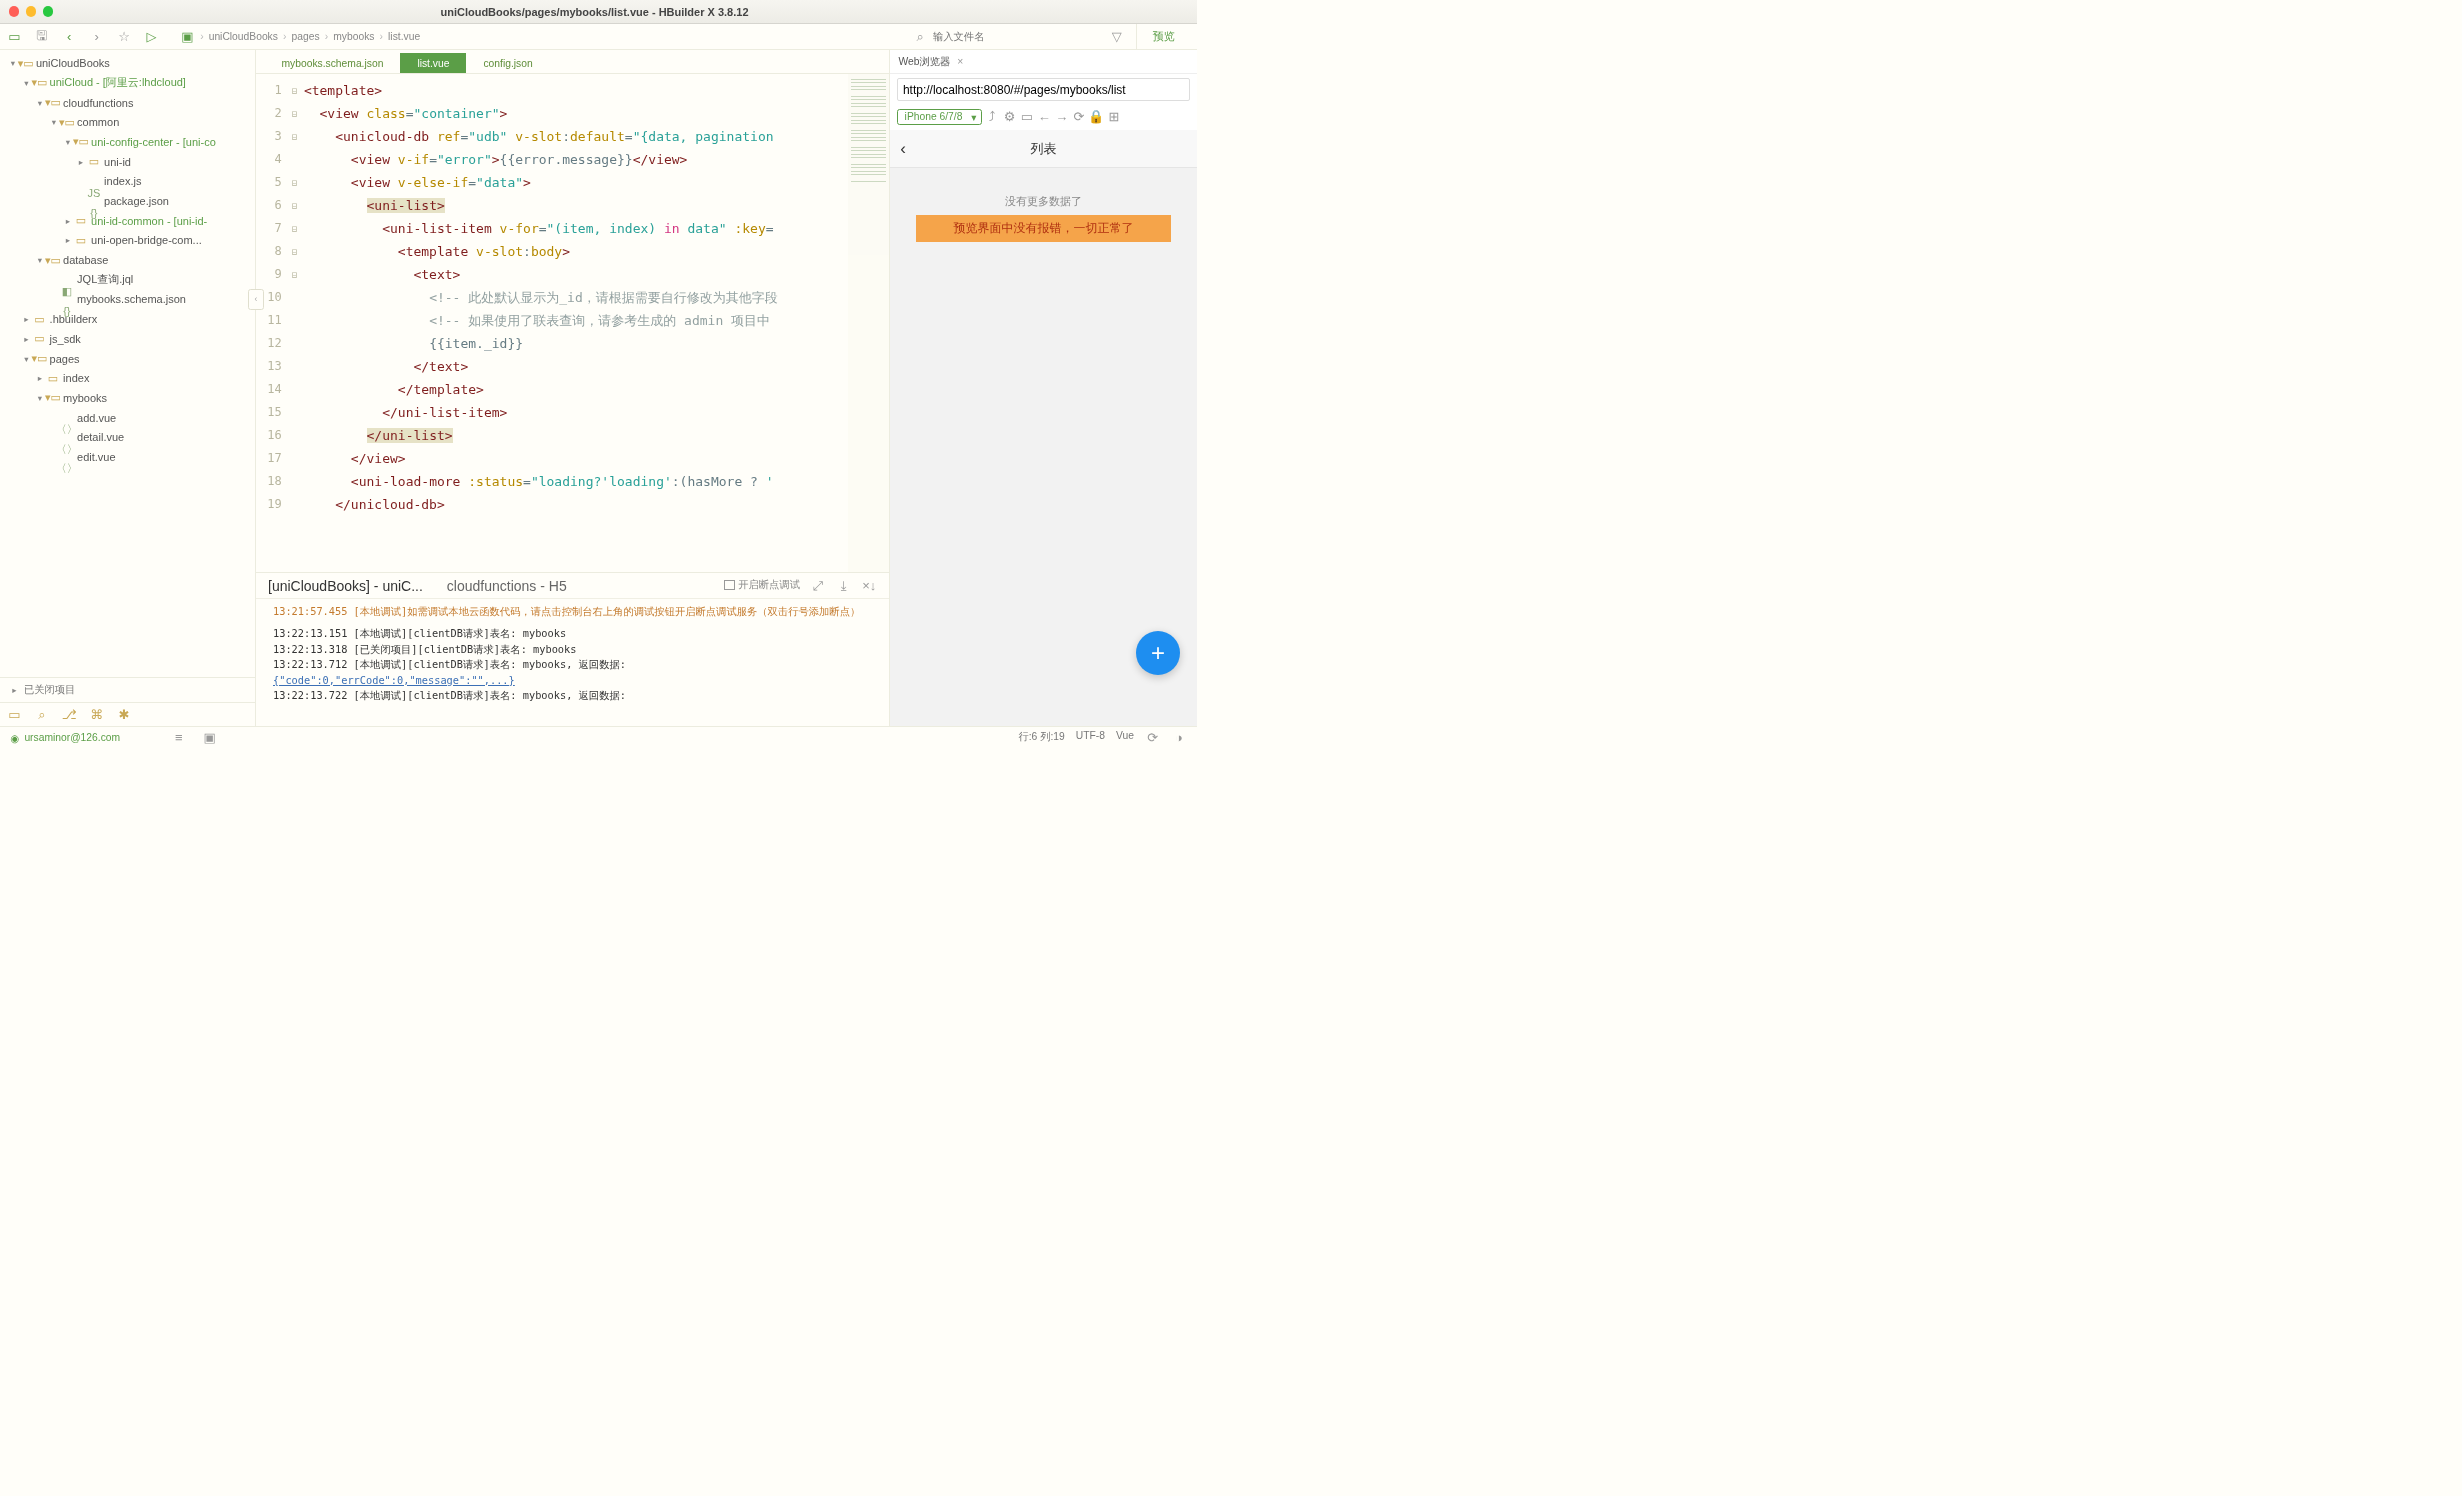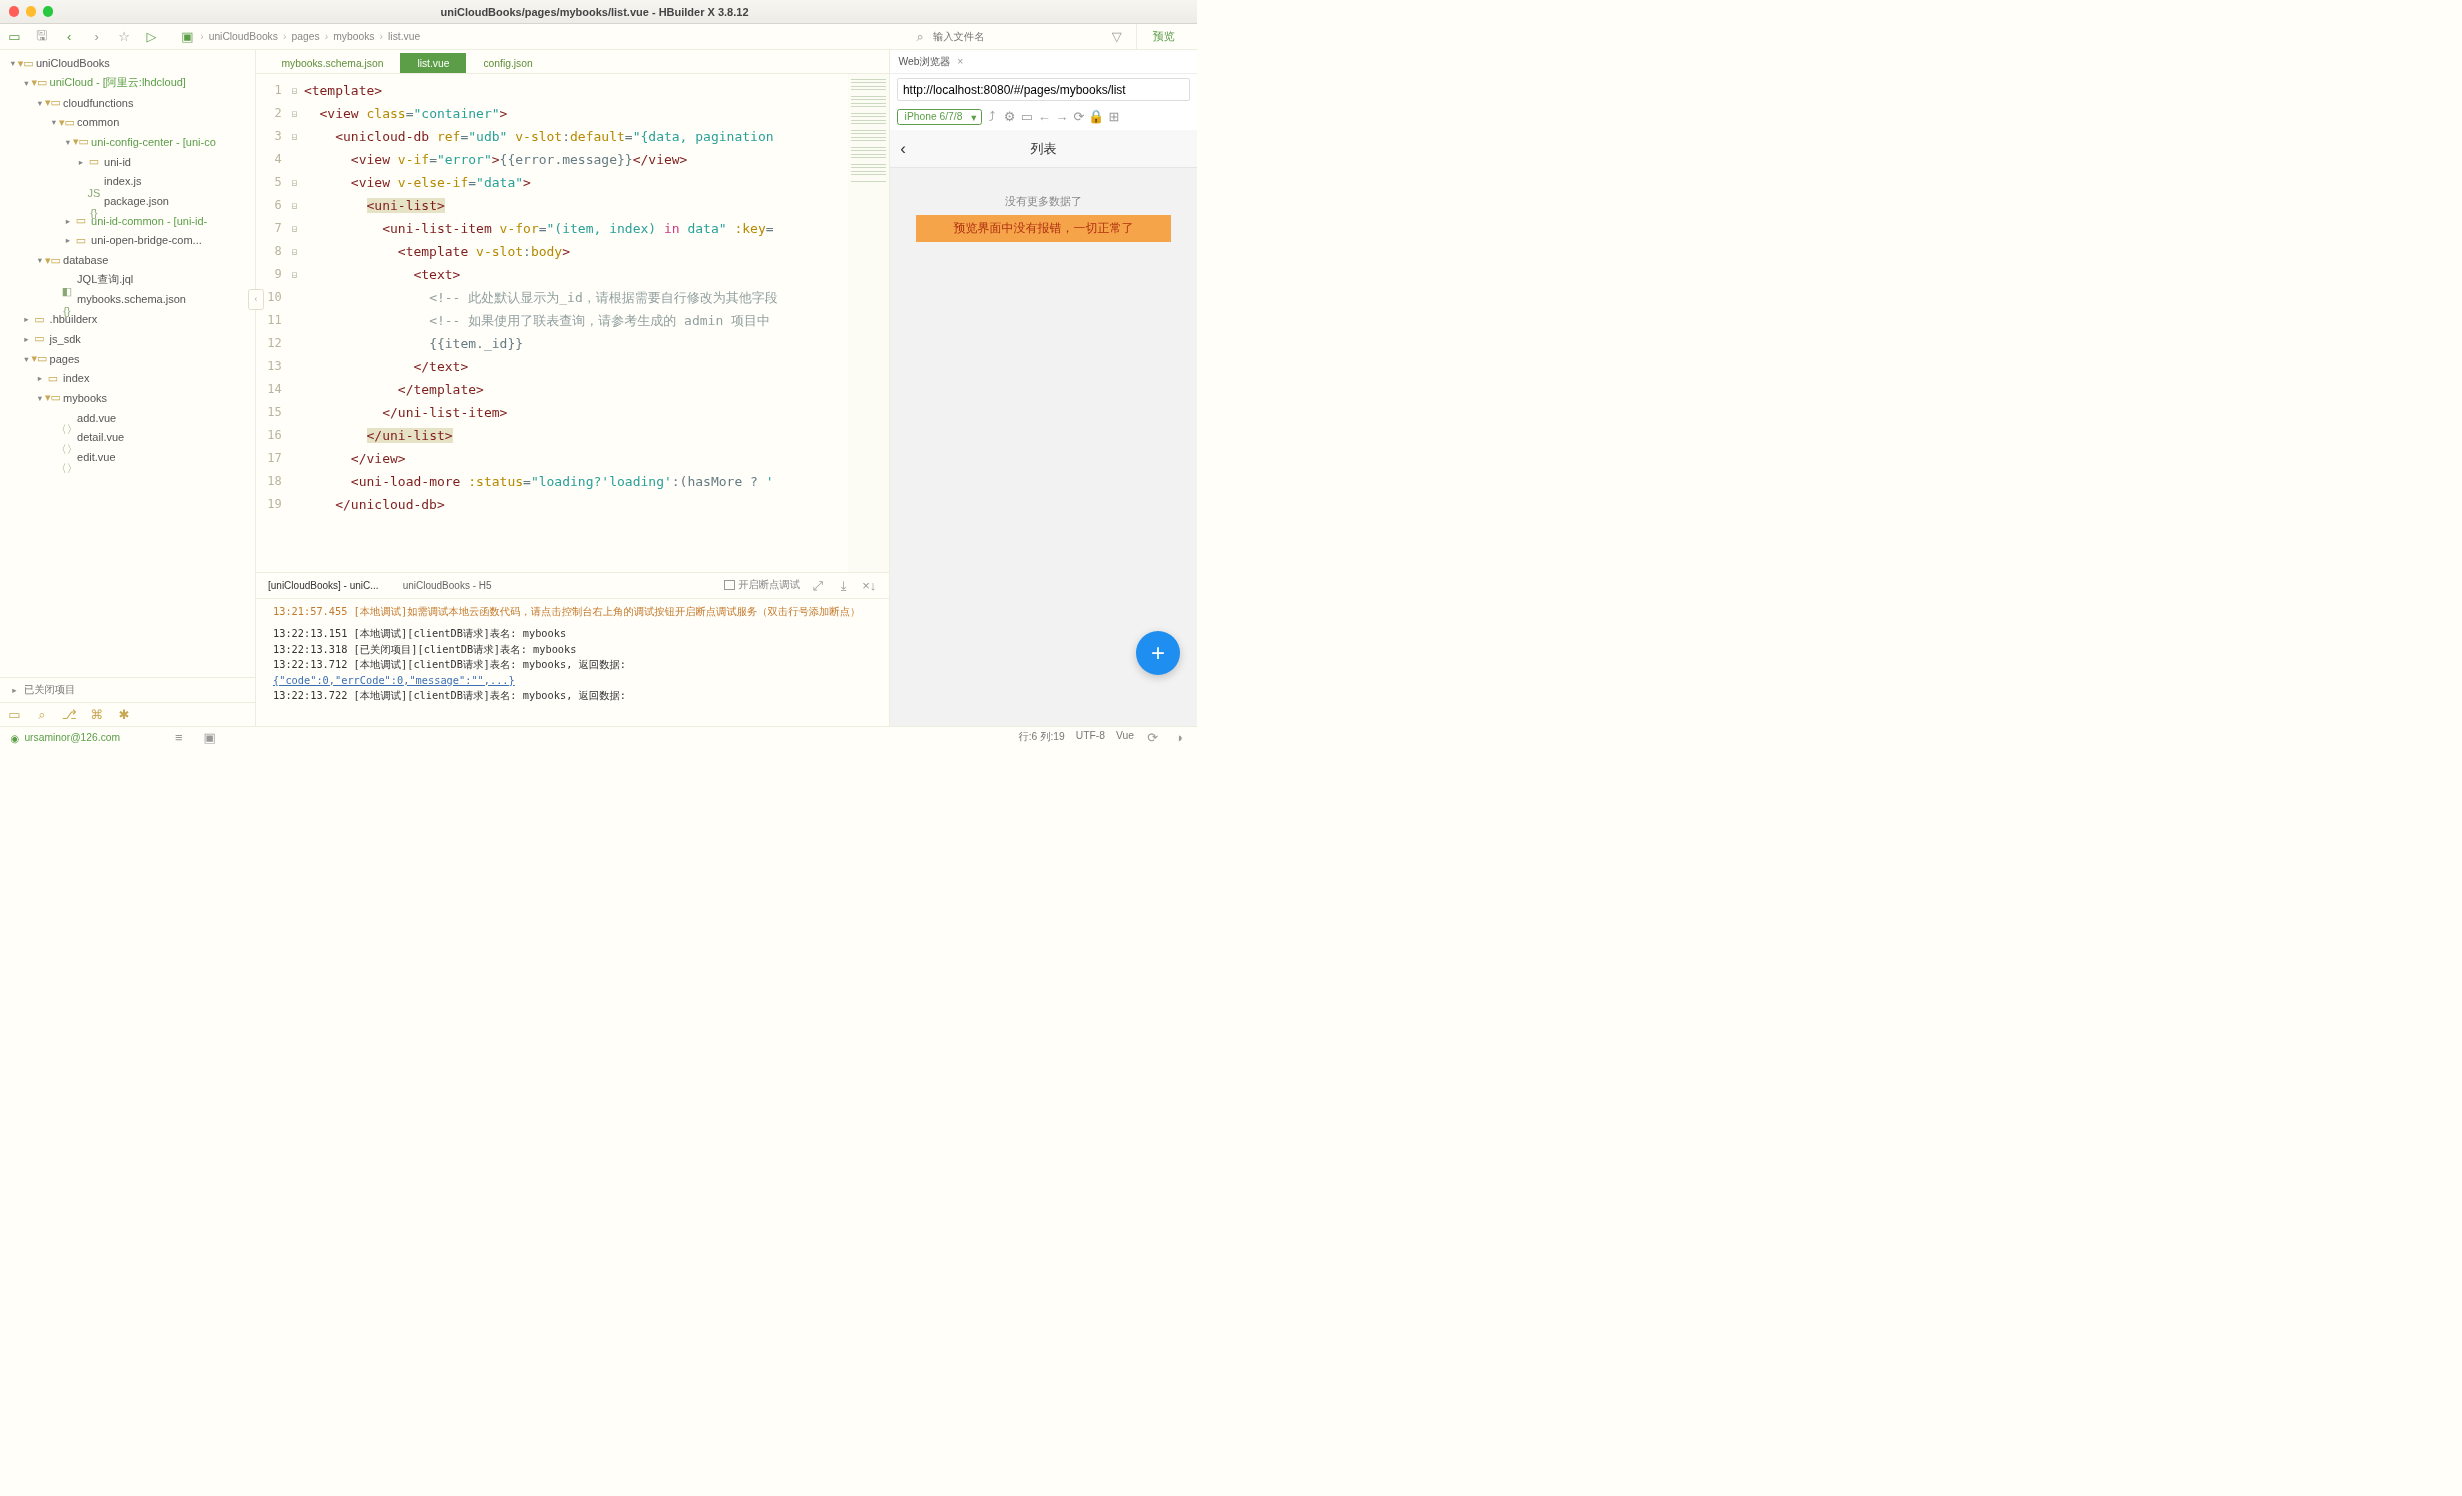--- a/index.html
+++ b/index.html
@@ -40,21 +40,21 @@
 .editor-wrap { flex: 1; display: flex; overflow: hidden; background: #fffef9; }
 .gutter { width: 32.5px; text-align: right; padding: 5.1px 6.8px 0 0; color: #b8b69f; font-family: Menlo, monospace; font-size: 12px; line-height: 23px; user-select: none; }
 .fold-col { width: 12px; padding-top: 5.1px; font-family: monospace; font-size: 9.4px; line-height: 23px; color: #b8b69f; }
 .fold-col div { height: 23px; display:flex; align-items:center; justify-content:center; }
 .code { flex: 1; padding: 5.1px 0 0 3.4px; font-family: Menlo, monospace; font-size: 13px; line-height: 23px; overflow: hidden; white-space: pre; }
 .minimap { width: 41px; background: #fbfaf0; opacity: .5; position:relative; }
 .minimap::after{ content:''; position:absolute; inset:5.1px 3.4px auto 3.4px; height:103px; background:repeating-linear-gradient(#9bb58a 0 0.9px,transparent 0.9px 3.4px);}
 .c-tag { color: #7f1d1d; } .c-attr { color: #b58900; } .c-str { color: #2aa198; } .c-pun { color: #657b83; } .c-kw { color: #d33682; } .c-cmt { color: #93a1a1; font-style: normal; } .c-var { color: #657b83; } .c-sel{ background:#e6e2c6; }
 .console { height: 154px; border-top: 0.9px solid #ececdf; background: #fffef9; display: flex; flex-direction: column; }
 .cons-tabs { height: 26px; display: flex; align-items: center; padding: 0 12px; gap: 24px; color: #666; border-bottom: 0.9px solid #f0efe4; }
-.cons-tab { cursor: pointer; font-size: 10px; }
+.cons-tab { cursor: pointer; font-size: 14px; }
 .cons-controls { margin-left: auto; display:flex; gap:10.3px; align-items:center; font-size:10.3px; color:#888;}
 .cons-body { flex: 1; overflow: auto; padding: 5.1px 17px; font-family: Menlo, monospace; font-size: 10.3px; line-height: 15.4px; }
 .log-orange { color: #c47a2d; }
 .log-blue { color: #3b6fb5; text-decoration: underline; }
 .browser { width: 308px; border-left: 0.9px solid #ececdf; display: flex; flex-direction: column; background: #fff; }
 .br-tab { height: 24px; display:flex; align-items:center; padding:0 8.5px; gap:6.8px; border-bottom:0.9px solid #eee; font-size:10.3px; color:#555; }
 .br-close{ color:#999; cursor:pointer; }
 .br-url { padding: 4.3px 6.8px; }
 .br-url input { width:100%; border:0.9px solid #ddd; padding:3.4px 5.1px; font-size:12px; border-radius:2px; }
 .br-toolbar { display:flex; padding:3.4px 6.8px 5.1px; gap:2px; font-size:11px; color:#888; }
@@ -284,21 +284,21 @@
             <div></div>
             <div></div>
           </div>
         <div class="code" id="code"><div><span class="c-tag">&lt;template&gt;</span></div><div>  <span class="c-tag">&lt;view</span> <span class="c-attr">class</span><span class="c-pun">=</span><span class="c-str">"container"</span><span class="c-tag">&gt;</span></div><div>    <span class="c-tag">&lt;unicloud-db</span> <span class="c-attr">ref</span><span class="c-pun">=</span><span class="c-str">"udb"</span> <span class="c-attr">v-slot</span><span class="c-pun">:</span><span class="c-attr">default</span><span class="c-pun">=</span><span class="c-str">"{data, pagination</span></div><div>      <span class="c-tag">&lt;view</span> <span class="c-attr">v-if</span><span class="c-pun">=</span><span class="c-str">"error"</span><span class="c-tag">&gt;</span><span class="c-var">{{error.message}}</span><span class="c-tag">&lt;/view&gt;</span></div><div>      <span class="c-tag">&lt;view</span> <span class="c-attr">v-else-if</span><span class="c-pun">=</span><span class="c-str">"data"</span><span class="c-tag">&gt;</span></div><div>        <span class="c-sel"><span class="c-tag">&lt;uni-list&gt;</span></span></div><div>          <span class="c-tag">&lt;uni-list-item</span> <span class="c-attr">v-for</span><span class="c-pun">=</span><span class="c-str">"(item, index)</span> <span class="c-kw">in</span> <span class="c-str">data"</span> <span class="c-attr">:key</span><span class="c-pun">=</span></div><div>            <span class="c-tag">&lt;template</span> <span class="c-attr">v-slot</span><span class="c-pun">:</span><span class="c-attr">body</span><span class="c-tag">&gt;</span></div><div>              <span class="c-tag">&lt;text&gt;</span></div><div>                <span class="c-cmt">&lt;!-- 此处默认显示为_id，请根据需要自行修改为其他字段</span></div><div>                <span class="c-cmt">&lt;!-- 如果使用了联表查询，请参考生成的 admin 项目中</span></div><div>                <span class="c-var">{{item._id}}</span></div><div>              <span class="c-tag">&lt;/text&gt;</span></div><div>            <span class="c-tag">&lt;/template&gt;</span></div><div>          <span class="c-tag">&lt;/uni-list-item&gt;</span></div><div>        <span class="c-sel"><span class="c-tag">&lt;/uni-list&gt;</span></span></div><div>      <span class="c-tag">&lt;/view&gt;</span></div><div>      <span class="c-tag">&lt;uni-load-more</span> <span class="c-attr">:status</span><span class="c-pun">=</span><span class="c-str">"loading?</span><span class="c-str">'loading'</span><span class="c-pun">:(</span><span class="c-var">hasMore</span> <span class="c-pun">?</span> <span class="c-str">'</span></div><div>    <span class="c-tag">&lt;/unicloud-db&gt;</span></div></div>
         <div class="minimap"></div>
       </div>
 
       <div class="console">
         <div class="cons-tabs">
           <span class="cons-tab" style="color:#333">[uniCloudBooks] - uniC...</span>
-          <span class="cons-tab">uniCloudBooks - H5</span>
+          <span class="cons-tab">cloudfunctions - H5</span>
           <div class="cons-controls">
             <span><span class="checkbox"></span><span>开启断点调试</span></span>
             <span class="tb-icon gray">⤢</span>
             <span class="tb-icon gray">⤓</span>
             <span class="tb-icon gray">×↓</span>
           </div>
         </div>
         <div class="cons-body">
           <div class="log-orange">13:21:57.455  [本地调试]如需调试本地云函数代码，请点击控制台右上角的调试按钮开启断点调试服务（双击行号添加断点）</div>
           <div style="height:6.8px"></div>

